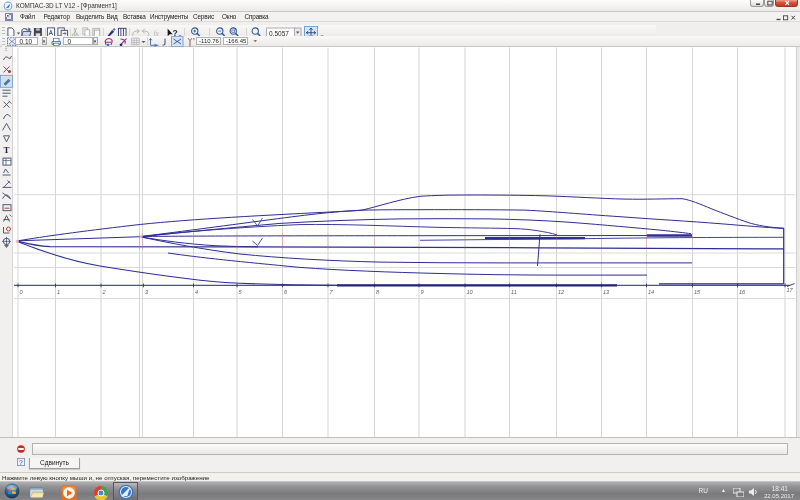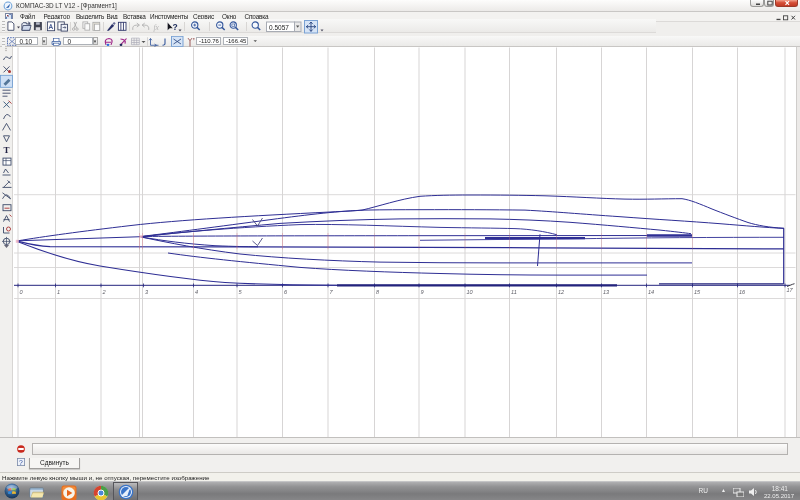--- a/index.html
+++ b/index.html
@@ -7,21 +7,21 @@
 .abs{position:absolute}
 
 #title{left:0;top:0;width:800px;height:11.5px;background:linear-gradient(#fdfdfc,#eceae8);border-bottom:1px solid #c9c7c5;font-size:6.4px;color:#333}
 #title .txt{position:absolute;left:16px;top:2px;letter-spacing:0px}
 .winbtn{position:absolute;top:0;height:7px;border:1px solid #9a9a98;border-top:none;background:linear-gradient(#fcfcfc,#dddbd9);border-radius:0 0 3px 3px;overflow:hidden}
 #btnclose{background:linear-gradient(#f2a08c,#d54f38 45%,#c23a24);border-color:#9d3a2a}
 
 #menu{left:0;top:11.5px;width:800px;height:10px;background:#f3f2f0;border-bottom:1px solid #dcdad8;font-size:6.4px;color:#1c1c1c;letter-spacing:-0.15px}
 #menu span{position:absolute;top:1.5px}
 
-#tb1{left:0;top:19px;width:656px;height:14px;background:linear-gradient(#f8f8f7,#ebeae8);border-bottom:1px solid #dcdad8}
+#tb1{left:0;top:25px;width:656px;height:14px;background:linear-gradient(#f8f8f7,#ebeae8);border-bottom:1px solid #dcdad8}
 #tb2{left:0;top:35.5px;width:800px;height:11px;background:linear-gradient(#f8f8f7,#ebeae8);border-bottom:1px solid #c8c6c4}
 .field{position:absolute;background:#fff;border:1px solid #aeb2b8;font-size:6.5px;color:#222;line-height:9px;padding-left:2px}
 .drop{position:absolute;width:7px;background:linear-gradient(#f6f6f6,#dcdcdc);border:1px solid #a8a8a8;font-size:5px;color:#444;text-align:center;line-height:8px}
 .grip{position:absolute;top:2px;width:3px;height:11px;background:repeating-linear-gradient(#bbb 0 1px,#f5f5f5 1px 3px)}
 
 #main{left:0;top:46.5px;width:800px;height:390.5px;background:#fff}
 #lefttb{position:absolute;left:0;top:0;width:13px;height:390.5px;background:#f1f0ee;border-right:1px solid #d8d6d4}
 #rightedge{position:absolute;left:796px;top:0;width:4px;height:390.5px;background:#eceae8;border-left:1px solid #cfcdcb}
 
 #prop{left:0;top:437px;width:800px;height:34.5px;background:#f1f0ee;border-top:1px solid #c2c0be}

